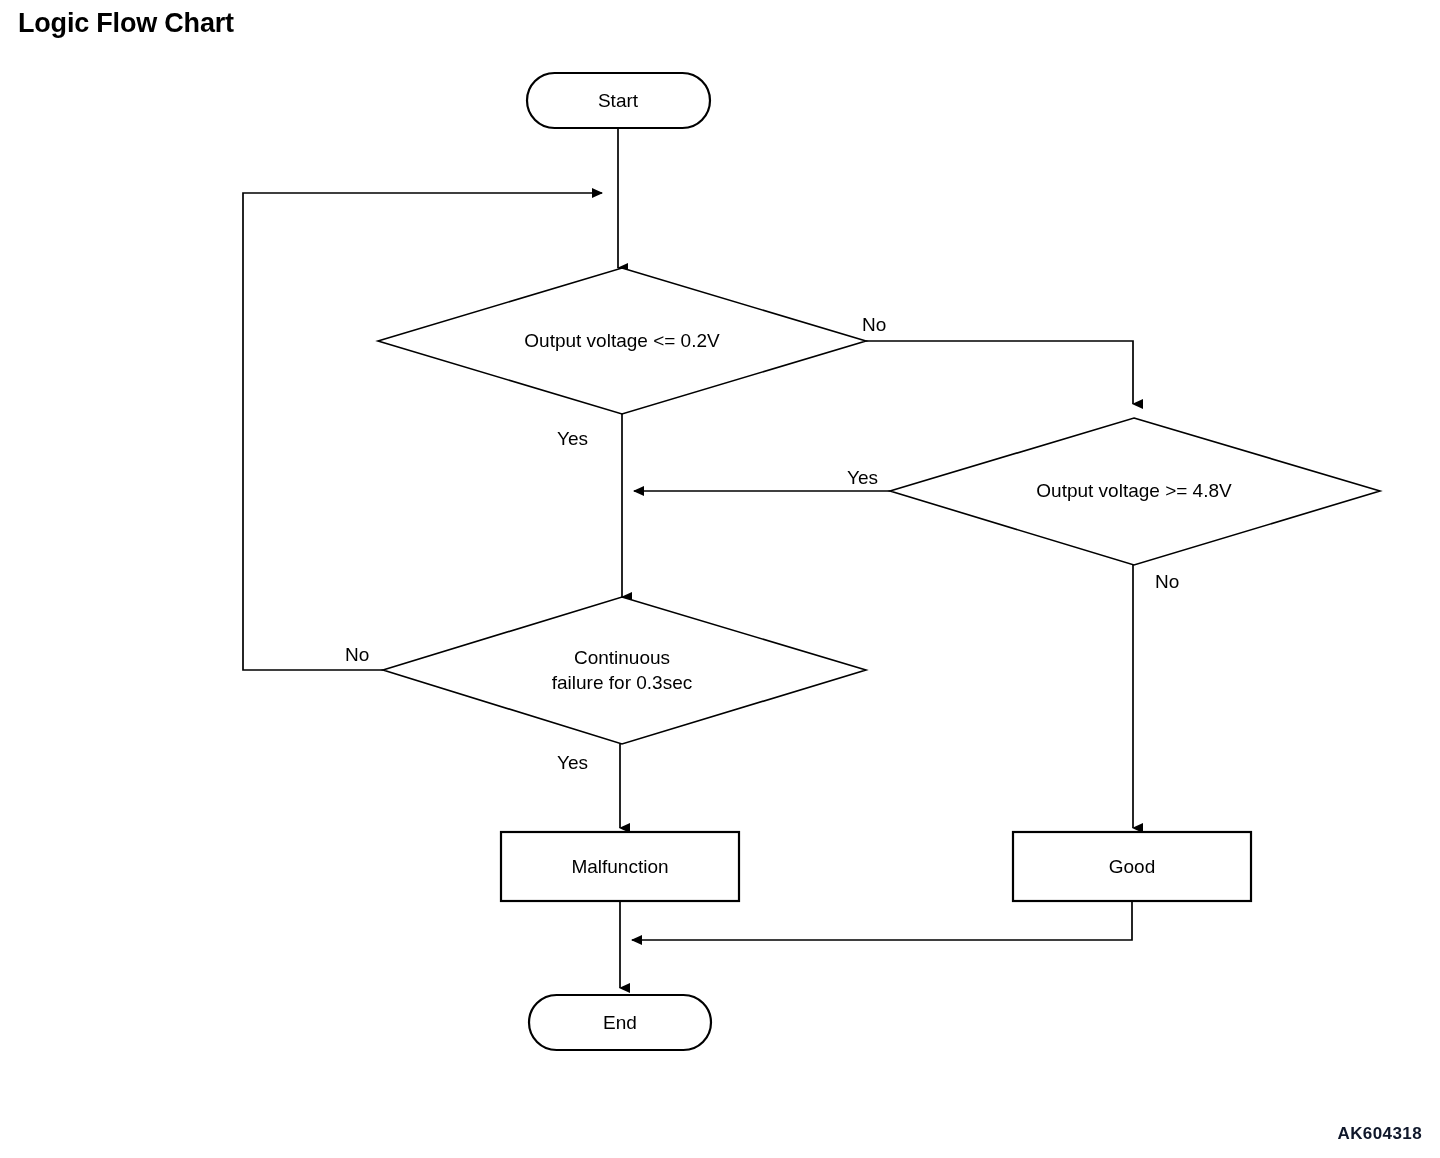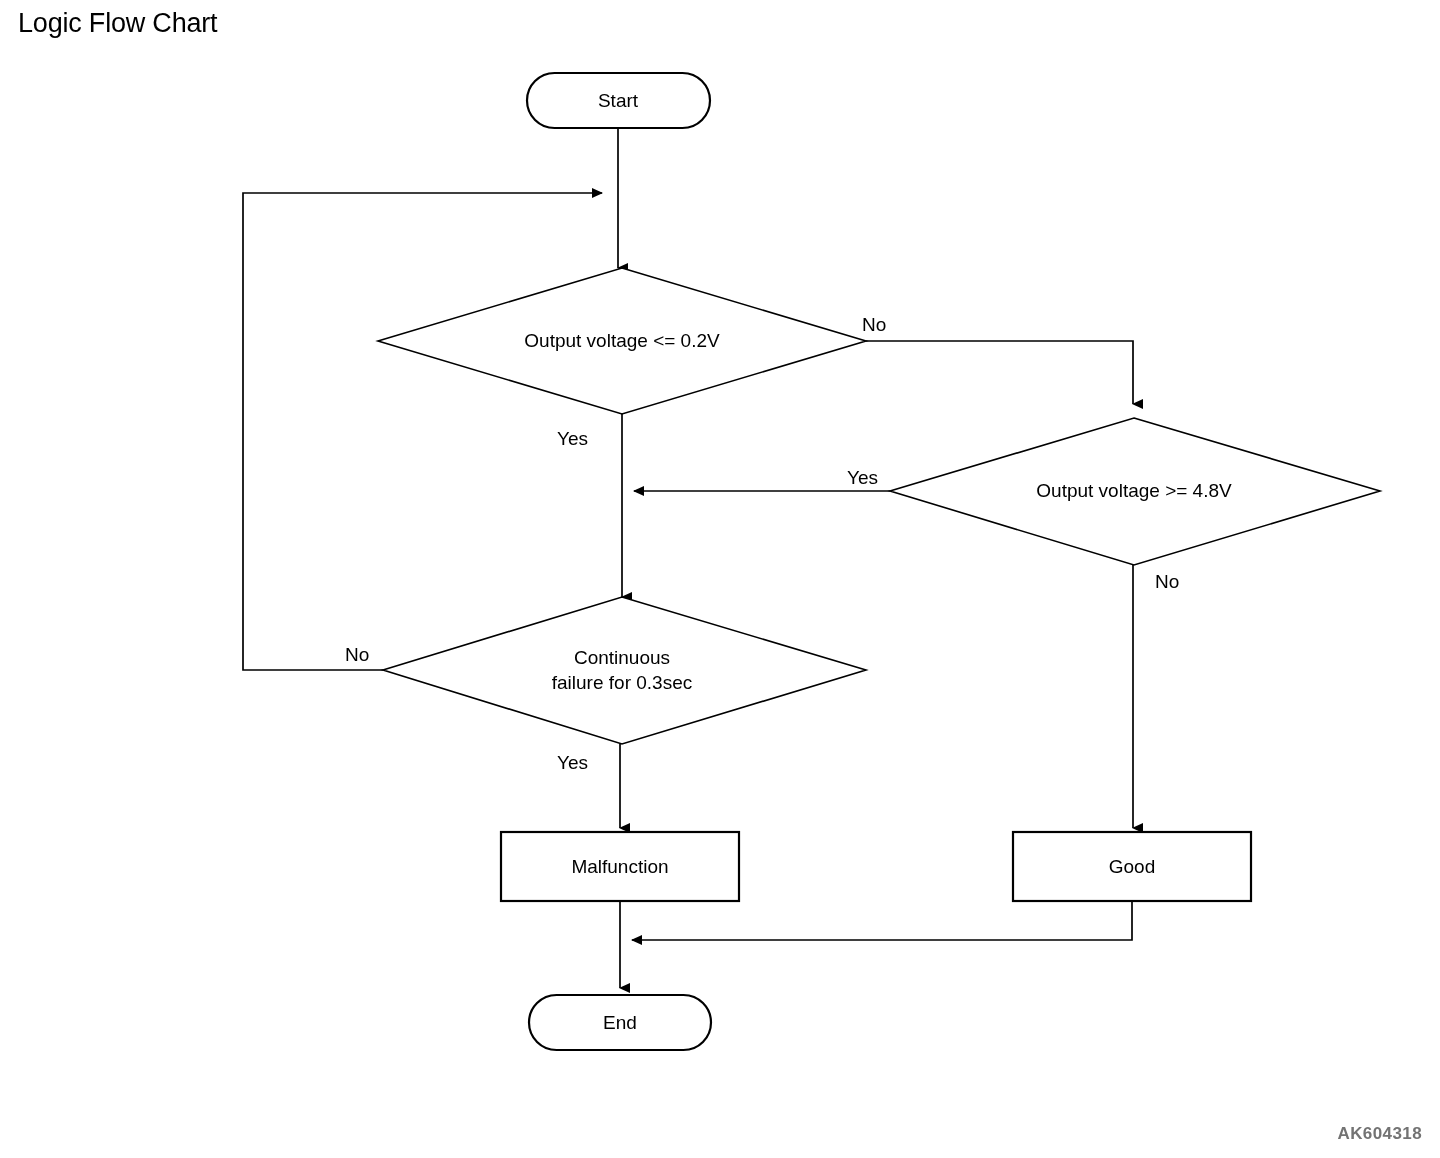--- a/index.html
+++ b/index.html
@@ -12,36 +12,36 @@
     height: 1158px;
     position: relative;
     font-family: "Liberation Sans", sans-serif;
     overflow: hidden;
   }
   #page-title {
     position: absolute;
     left: 18px;
     top: 8px;
     font-size: 27px;
-    font-weight: normal;
+    font-weight: bold;
     color: #000000;
     letter-spacing: -0.2px;
   }
   #flow-svg {
     position: absolute;
     left: 0;
     top: 0;
   }
   #doc-code {
     position: absolute;
     right: 18px;
     bottom: 14px;
     font-size: 17px;
     font-weight: bold;
-    color: #737373;
+    color: #0f172a;
     letter-spacing: 0.4px;
   }
   .node-shape {
     fill: #ffffff;
     stroke: #000000;
     stroke-width: 2.2;
   }
   .node-shape-thin {
     fill: #ffffff;
     stroke: #000000;

